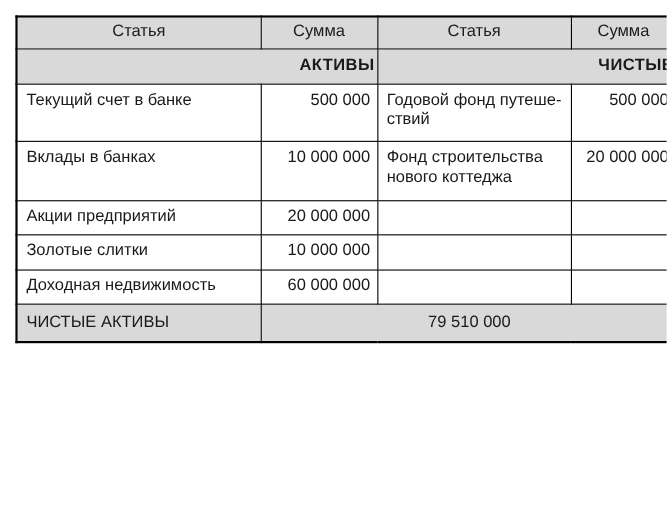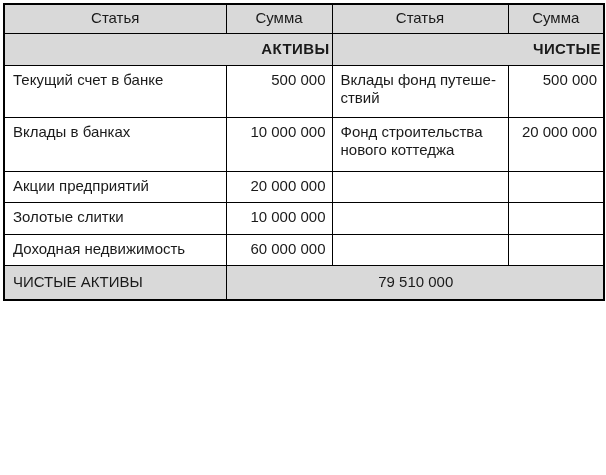--- a/index.html
+++ b/index.html
@@ -7,21 +7,21 @@
     padding: 0;
     background: #ffffff;
     width: 606px;
     height: 475px;
     overflow: hidden;
   }
   .page {
     width: 606px;
     height: 362px;
     box-sizing: border-box;
-    padding: 3px;
+    padding: 14px;
   }
   table.balance-table {
     border-collapse: collapse;
     table-layout: fixed;
     width: 600px;
     border: 2.5px solid var(--border, #000000);
   }
   td {
     border: 1.5px solid var(--border, #000000);
     font-family: "Liberation Sans", sans-serif;
@@ -80,21 +80,21 @@
 
     <tr class="section-row h32">
       <td colspan="2" class="shaded">АКТИВЫ</td>
       <td colspan="2" class="shaded">ЧИСТЫЕ</td>
     </tr>
 
 
     <tr class="body-row h52">
       <td class="label">Текущий счет в банке</td>
       <td class="amount">500 000</td>
-      <td class="label">Вклады фонд путеше-
+      <td class="label">Годовой фонд путеше-
 ствий</td>
       <td class="amount">500 000</td>
     </tr>
 
     <tr class="body-row h54">
       <td class="label">Вклады в банках</td>
       <td class="amount">10 000 000</td>
       <td class="label">Фонд строительства
 нового коттеджа</td>
       <td class="amount">20 000 000</td>

